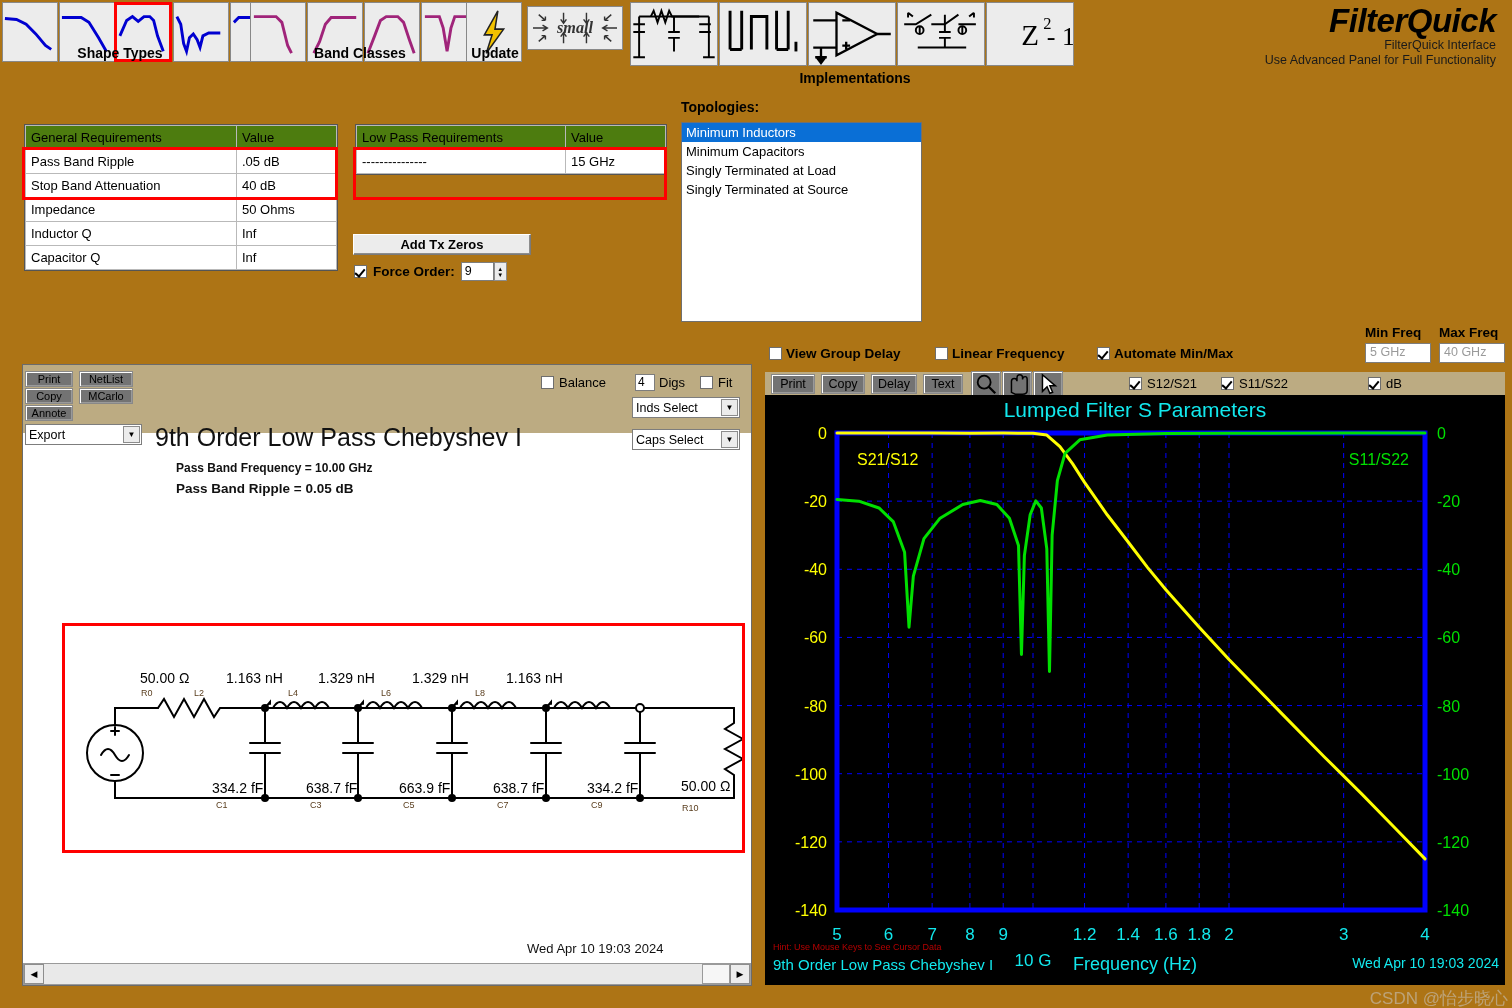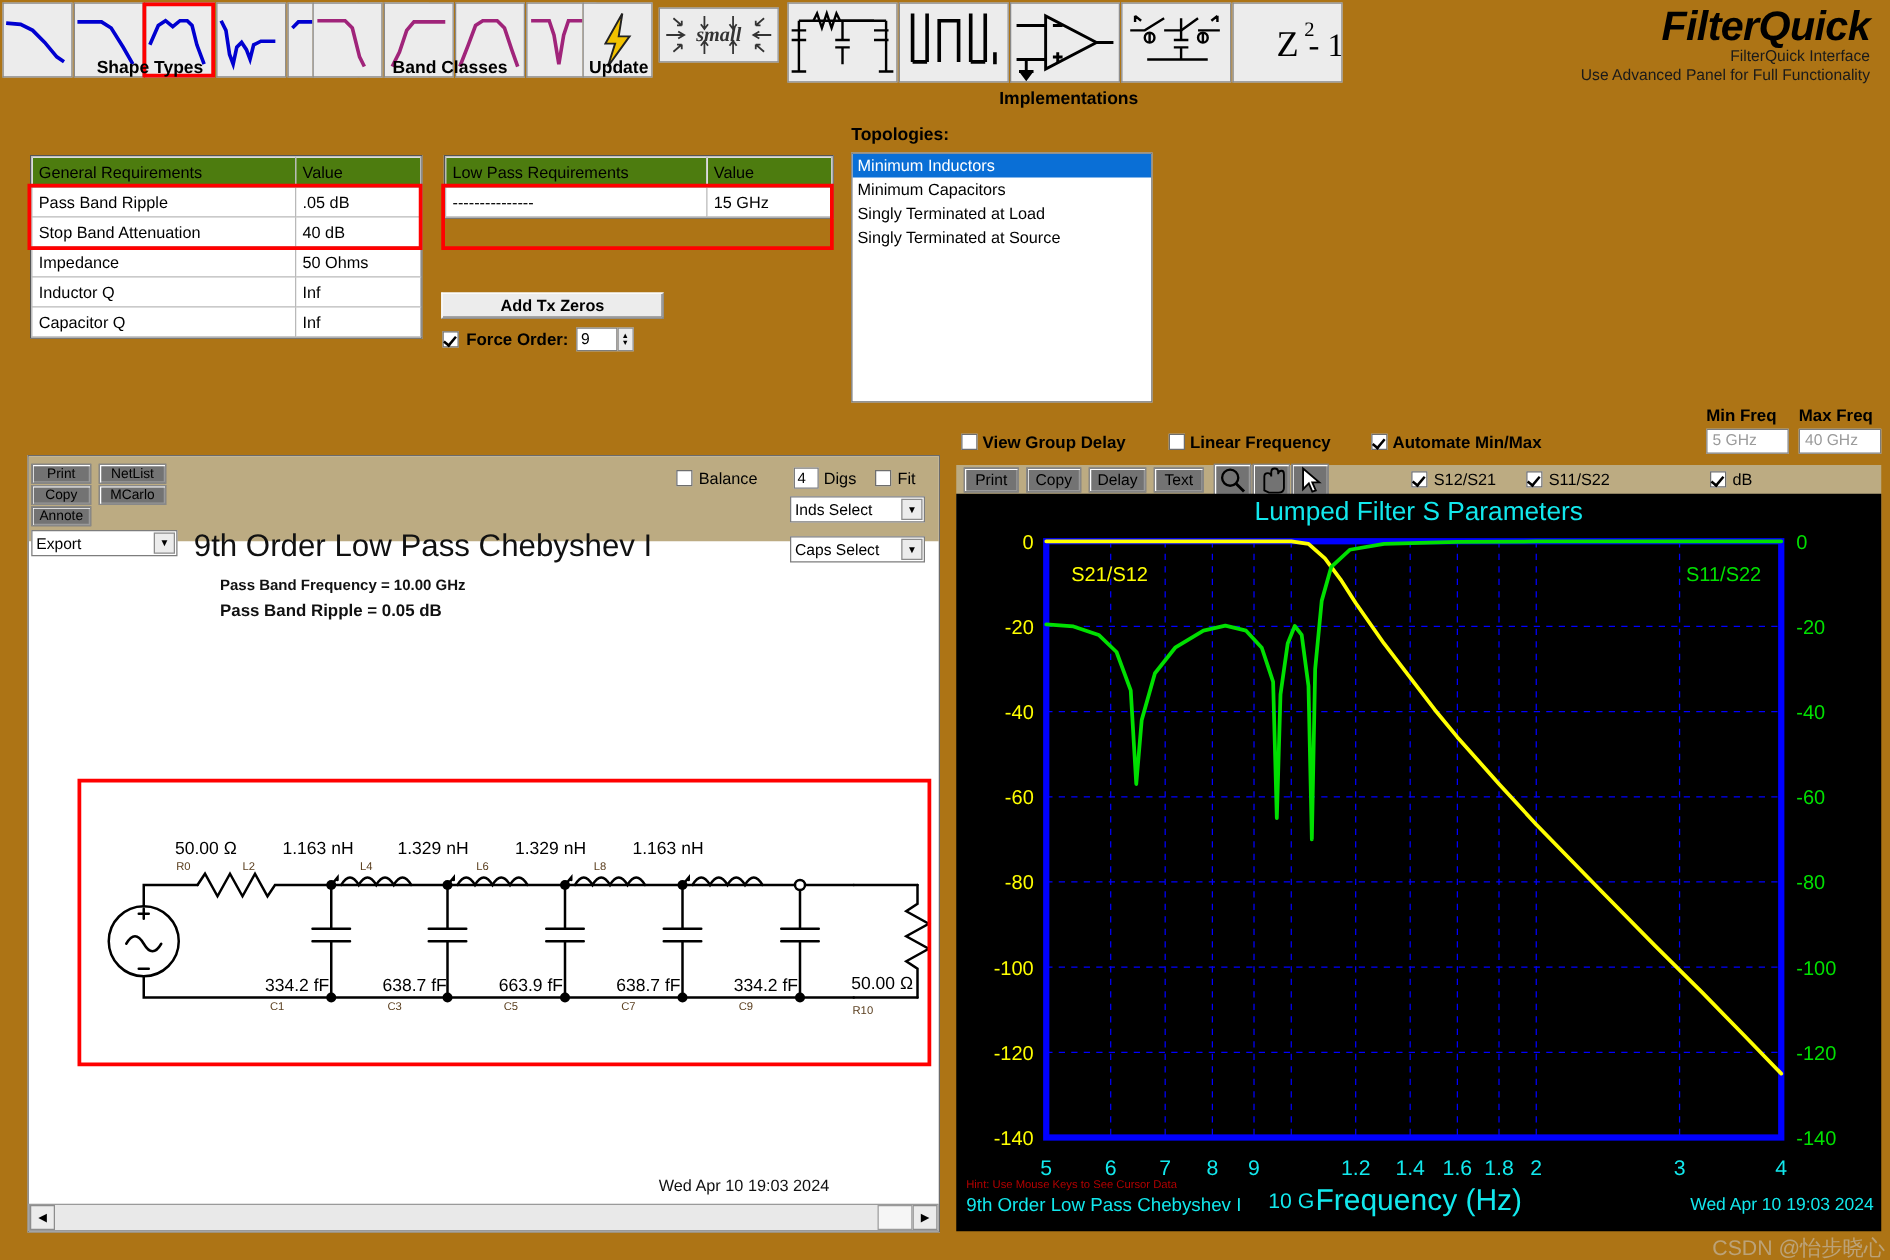--- a/index.html
+++ b/index.html
@@ -127,21 +127,21 @@
     position:absolute;left:765px;top:395px;width:740px;height:590px;
     background:#000;overflow:hidden;
   }
   #plot-title{
     position:absolute;width:100%;top:3px;text-align:center;
     color:#12e8ed;font-size:21px;
   }
   #footer-date{position:absolute;right:6px;bottom:14px;color:#12e8ed;font-size:14px;}
   #footer-name{position:absolute;left:8px;bottom:12px;color:#12e8ed;font-size:15px;}
   #footer-hint{position:absolute;left:8px;bottom:33px;color:#b40000;font-size:9px;}
-  #footer-xlabel{position:absolute;left:0;width:100%;bottom:10px;text-align:center;color:#12e8ed;font-size:24px;}
+  #footer-xlabel{position:absolute;left:0;width:100%;bottom:10px;text-align:center;color:#12e8ed;font-size:18px;}
   #watermark{
     position:absolute;right:4px;bottom:-2px;color:#c9c9c9;font-size:17px;opacity:.55;
   }
 </style>
 </head>
 <body>
 
 <div id="toolbar">
 
   <div class="icon-group" style="left:2px;">

